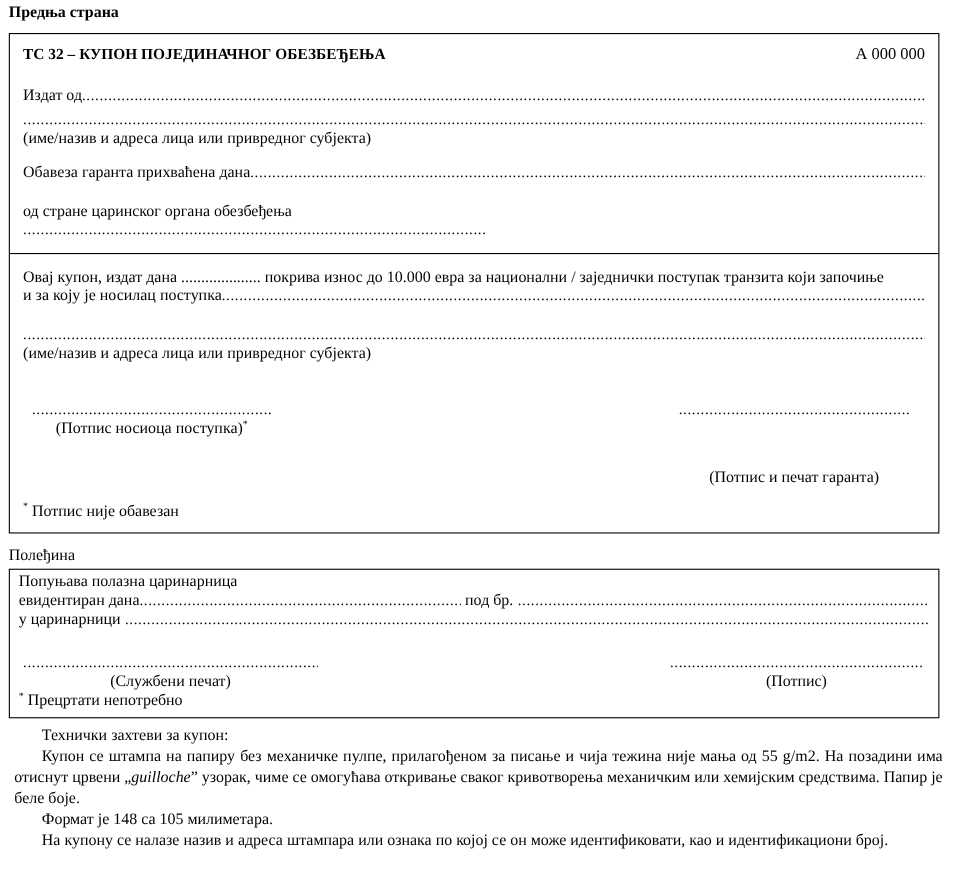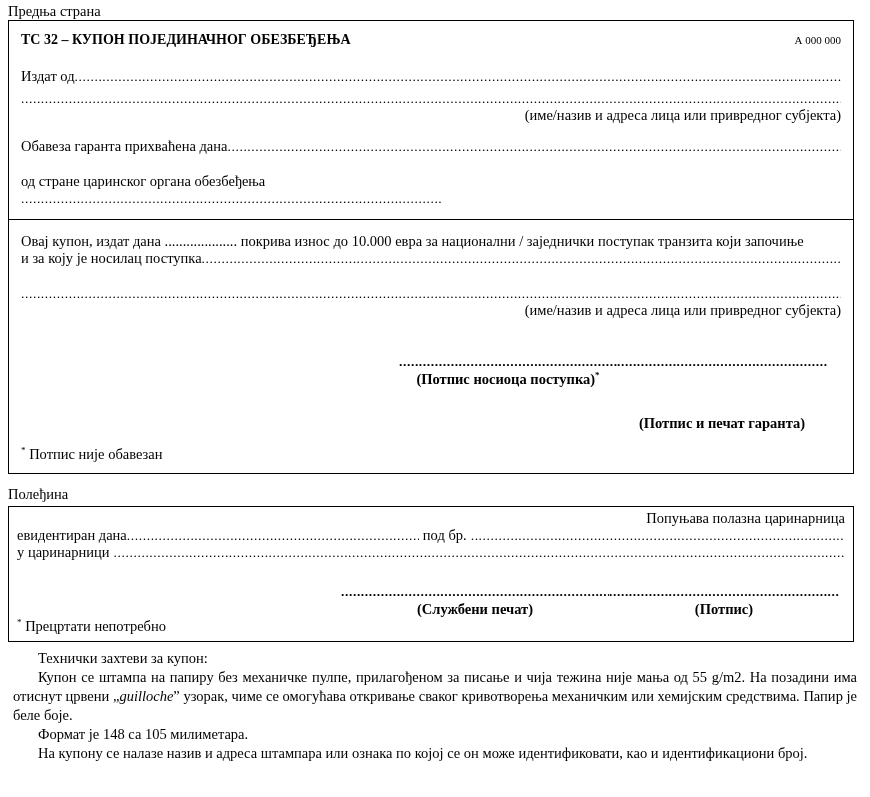--- a/index.html
+++ b/index.html
@@ -5,46 +5,46 @@
   * { margin:0; padding:0; box-sizing:border-box; }
   html,body { background:#fff; }
   .page {
     width:870px; height:797px;
     font-family:"Liberation Serif", serif;
     font-size:14.5px; color:#000;
     padding-top:3px;
     overflow:hidden;
     background:#fff;
   }
-  .side-heading { font-weight:normal; margin:0 0 0 8px; }
+  .side-heading { font-weight:bold; margin:0 0 10px 8px; }
   .side-heading.plain { font-weight:normal; margin:12px 0 3px 8px; }
 
   .box { border:1px solid #000; margin-left:8px; width:846px; }
   .box1 { padding:11px 12px 10px 12px; }
   .box2 { padding:3px 8px 6px 8px; }
 
   .title-row { display:flex; justify-content:space-between; align-items:baseline; margin-bottom:20px; }
   .form-title { font-weight:bold; font-size:14px; }
-  .serial { font-size:11px; }
+  .serial { font-size:15px; }
 
   .row { display:flex; align-items:baseline; white-space:nowrap; }
   .leader { flex:1 1 auto; overflow:hidden; white-space:nowrap; min-width:0; }
   .leader::after {
     content:"....................................................................................................................................................................................................................................................................................................................................";
     letter-spacing:0.6px; font-size:13.5px;
   }
   .leader.fixed { flex:0 0 auto; }
 
-  .caption { text-align:right; }
+  .caption { text-align:left; }
 
   .divider { border-top:1px solid #000; margin:0 -12px 13px -12px; }
 
   .nowrap-line { white-space:nowrap; overflow:hidden; }
 
-  .sig-row { display:flex; justify-content:flex-end; align-items:flex-start;font-weight:bold; }
+  .sig-row { display:flex; justify-content:space-between; align-items:flex-start; }
   .sig-block { display:flex; flex-direction:column; }
   .sig-block .leader { width:100%; }
   .sig-label { text-align:center; margin-top:1px; }
 
   sup.mark { font-size:62%; vertical-align:super; line-height:0; }
 
   .mb20 { margin-bottom:5px; } .mb18 { margin-bottom:18px; }
   .mb14 { margin-bottom:14px; } .mb12 { margin-bottom:12px; }
   .mb34 { margin-bottom:34px; } .mt14 { margin-top:14px; }
   .mt22 { margin-top:22px; } .mt8 { margin-top:0; }

